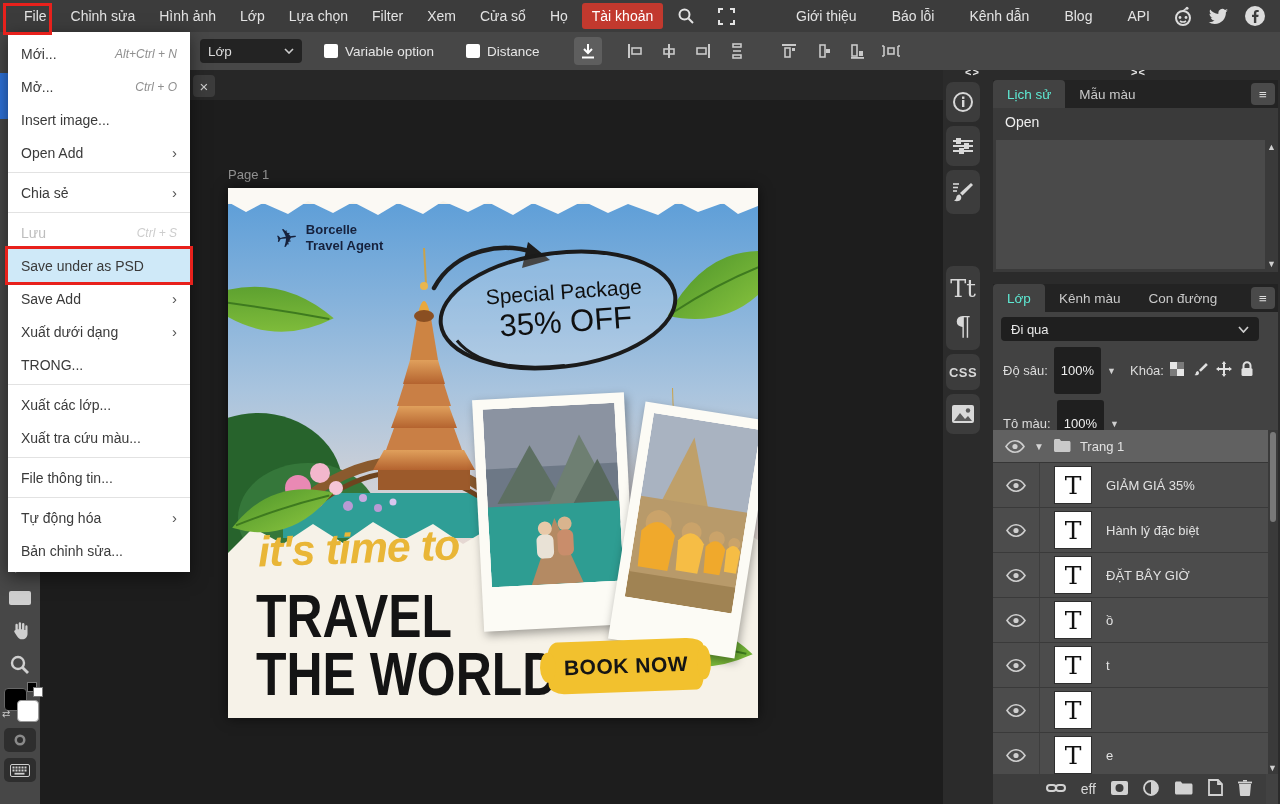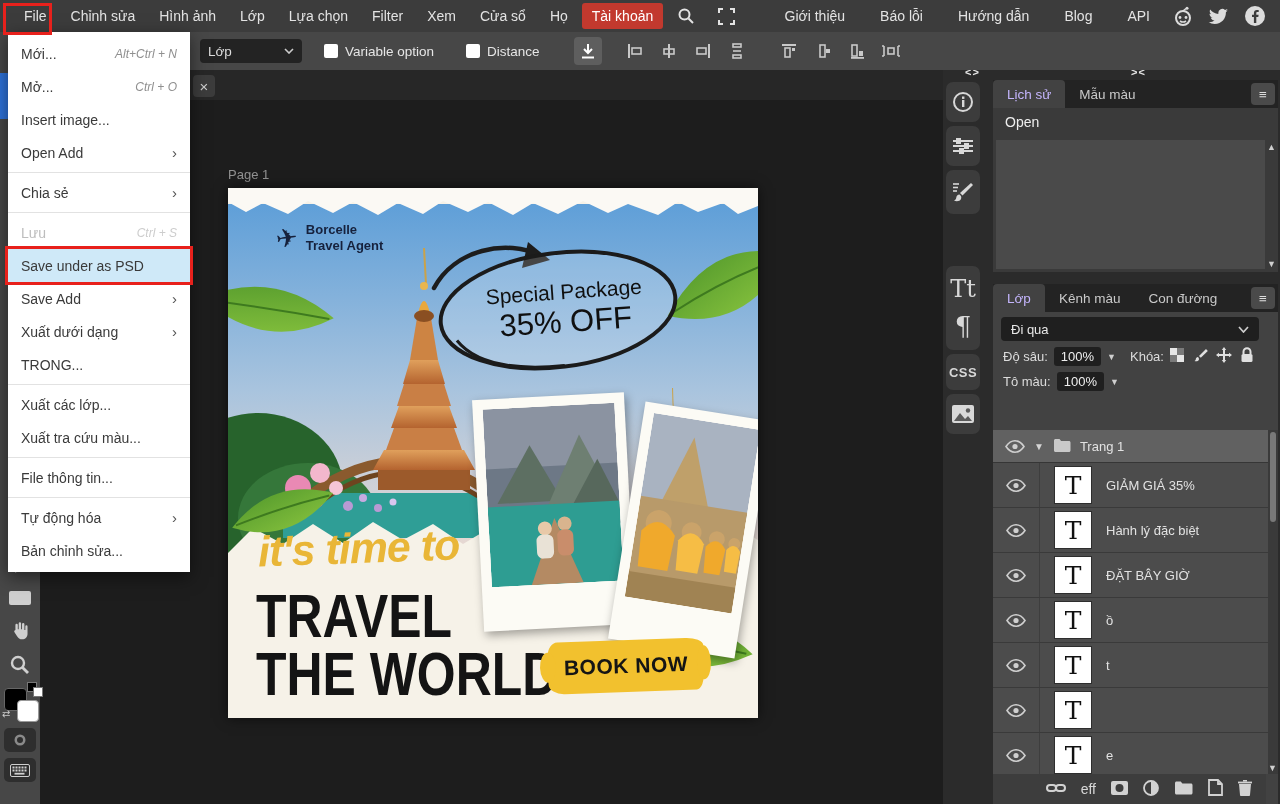--- a/index.html
+++ b/index.html
@@ -75,35 +75,35 @@
   .sbtn{position:absolute;left:3px;width:34px;background:#3c3c3c;border-radius:7px;display:flex;flex-direction:column;
         align-items:center;justify-content:center;color:#d8d8d8;gap:8px;}
   .serif{font-family:"DejaVu Serif",serif;}
   
   .panels{position:absolute;left:991px;top:70px;width:289px;bottom:0;background:#2b2b2b;color:#ddd;}
   .collapse{position:absolute;top:-4px;font-size:11px;font-weight:bold;color:#e6e6e6;letter-spacing:1px;}
   .cl-left{left:-26px;} .cl-right{left:140px;}
   .panel{position:absolute;left:2px;right:2px;}
   .ptabs{height:28px;background:#232323;display:flex;align-items:stretch;font-size:13.5px;position:relative;}
   .ptab{padding:0 14px;display:flex;align-items:center;color:#c9c9c9;}
-  .ptab.active{background:#424242;border-radius:4px 4px 0 0;color:#c4b5fd;}
+  .ptab.active{background:#424242;border-radius:4px 4px 0 0;color:#5eead4;}
   .pmenu{position:absolute;right:3px;top:3px;width:24px;height:22px;background:#4a4a4a;border-radius:4px;
          display:flex;align-items:center;justify-content:center;color:#ddd;}
   .panel-history{top:10px;height:192px;}
   .hist-body{position:absolute;left:0;right:0;top:28px;bottom:0;background:#3a3a3a;}
   .hist-entry{padding:6px 12px;font-size:14px;color:#eee;}
   .hist-box{position:absolute;left:3px;right:13px;top:32px;bottom:3px;background:#4a4a4a;}
   .vscroll-arrow{position:absolute;right:2px;color:#cfcfcf;font-size:9px;}
   .panel-layers{top:214px;bottom:0;background:#424242;}
   .layers-body{position:absolute;left:0;right:0;top:28px;bottom:0;background:#424242;font-size:13px;}
   .blendrow{padding:5px 8px 3px 8px;}
   .blendsel{height:24px;background:#1f1f1f;border-radius:4px;display:flex;align-items:center;
             justify-content:space-between;padding:0 10px;width:238px;color:#e8e8e8;}
   .ctlrow{display:flex;align-items:center;gap:6px;padding:3px 10px;color:#dcdcdc;text-align:center;}
-  .valbox{background:#1f1f1f;border-radius:3px;padding:2px 7px;color:#eee;}
+  .valbox{background:#1f1f1f;border-radius:3px;padding:16px 7px;color:#eee;}
   .tri{font-size:9px;color:#cfcfcf;}
   .lockicons{display:flex;align-items:center;gap:8px;}
   .layerlist{position:absolute;left:0;right:0;top:118px;bottom:30px;overflow:hidden;background:#393939;}
   .group-row{height:32px;background:#616161;display:flex;align-items:center;gap:9px;padding-left:12px;
              border-bottom:1px solid #363636;color:#eee;}
   .layer-row{height:44px;display:flex;align-items:center;background:#4c4c4c;border-bottom:1px solid #3a3a3a;}
   .eye-cell{width:46px;height:100%;display:flex;align-items:center;justify-content:center;border-right:1px solid #3e3e3e;}
   .thumb-cell{width:66px;display:flex;align-items:center;justify-content:center;}
   .thumb{width:36px;height:36px;background:#fff;display:flex;align-items:center;justify-content:center;
          font-family:"DejaVu Serif",serif;font-size:25px;color:#111;border:1px solid #2e2e2e;}
@@ -154,21 +154,21 @@
       <span class="iconbtn">
         <svg class="svgic" width="17" height="17" viewBox="0 0 17 17" fill="none" stroke="#e3e3e3" stroke-width="2">
             <path d="M1 5V1h4M12 1h4v4M16 12v4h-4M5 16H1v-4"></path>
           </svg>
       </span>
     </div>
     <div class="menu-right">
       <div id="menu-right-items" style="display:flex;gap:22px;">
           <span class="mi">Giới thiệu</span>
           <span class="mi">Báo lỗi</span>
-          <span class="mi">Hướng dẫn</span>
+          <span class="mi">Kênh dẫn</span>
           <span class="mi">Blog</span>
           <span class="mi">API</span>
         </div>
       <div class="soc">
         <span>
           <svg class="svgic" width="22" height="22" viewBox="0 0 22 22">
               <circle cx="11" cy="13" r="7" fill="none" stroke="#dcdcdc" stroke-width="2"></circle>
               <circle cx="8" cy="12.5" r="1.4" fill="#dcdcdc"></circle>
               <circle cx="14" cy="12.5" r="1.4" fill="#dcdcdc"></circle>
               <path d="M8 16c2 1.4 4 1.4 6 0" stroke="#dcdcdc" stroke-width="1.6" fill="none"></path>

